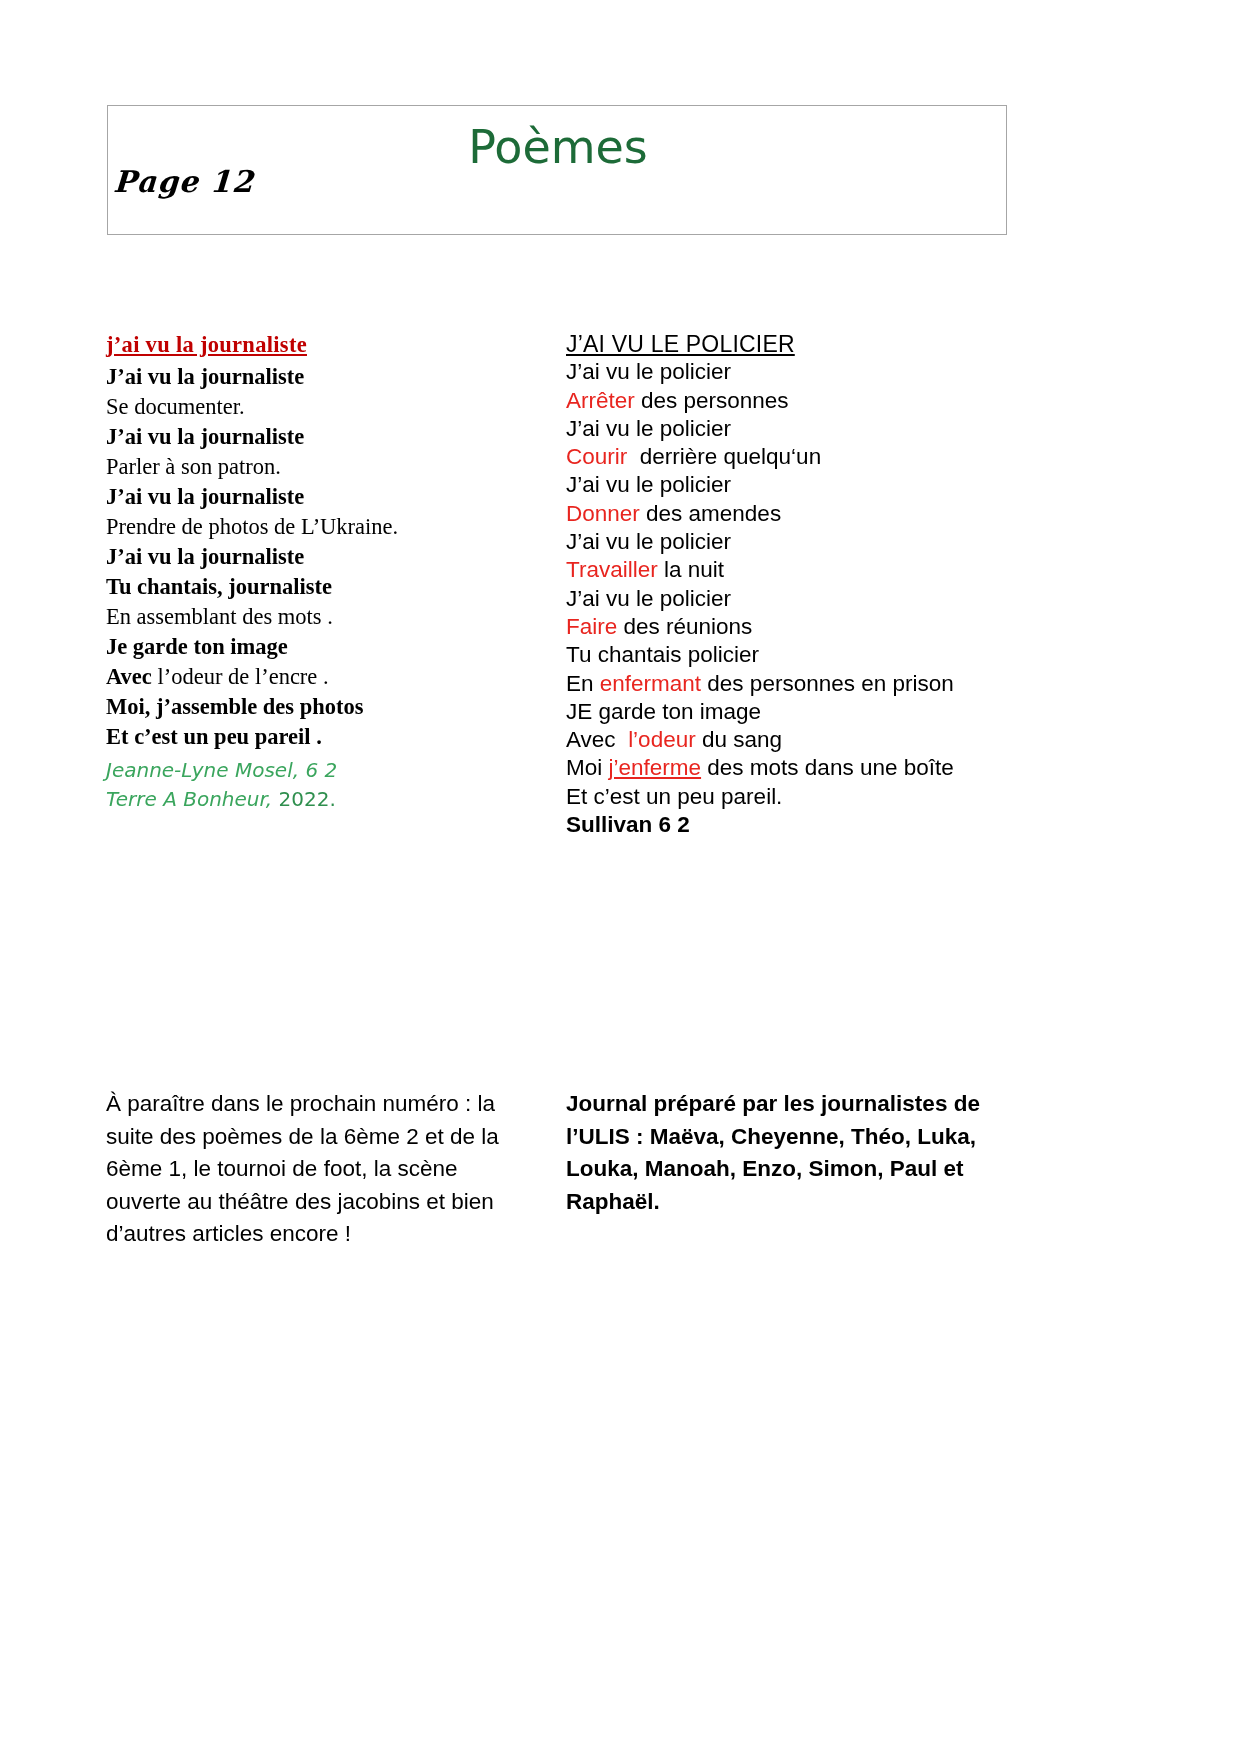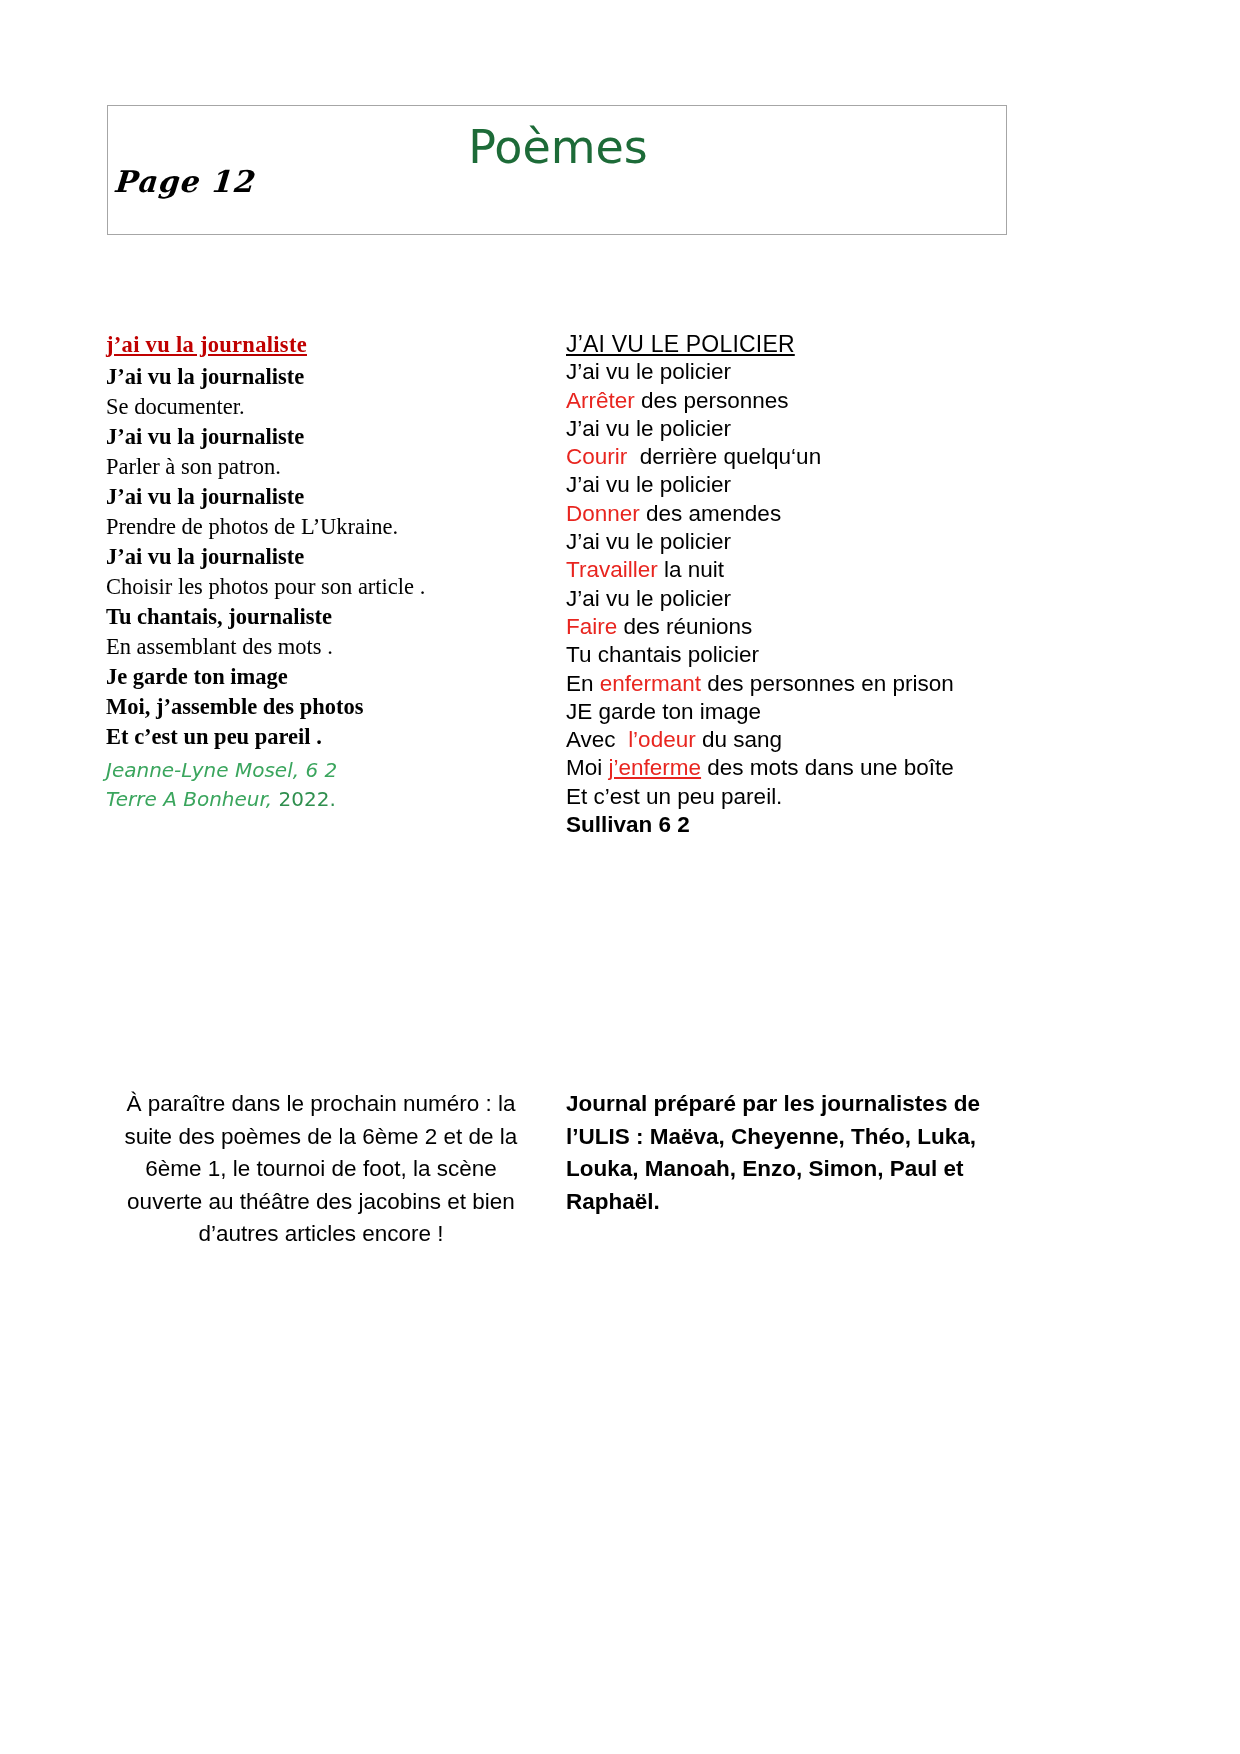--- a/index.html
+++ b/index.html
@@ -127,21 +127,20 @@
   
   .footer-left {
     position: absolute;
     left: 106px;
     top: 1088px;
     width: 430px;
     font-family: "Liberation Sans", "DejaVu Sans", sans-serif;
     font-size: 22.5px;
     line-height: 32.5px;
     color: #000000;
-    text-align: center;
   }
   .footer-right {
     position: absolute;
     left: 566px;
     top: 1088px;
     width: 440px;
     font-family: Liberation Sans, sans-serif;
     font-size: 22.5px;
     line-height: 32.5px;
     font-weight: bold;
@@ -162,24 +161,24 @@
     <div class="poem-left">
       <div class="title">j’ai vu la journaliste</div>
       <div id="left-lines">
           <div class="line b">J’ai vu la journaliste</div>
           <div class="line">Se documenter.</div>
           <div class="line b">J’ai vu la journaliste</div>
           <div class="line">Parler à son patron.</div>
           <div class="line b">J’ai vu la journaliste</div>
           <div class="line">Prendre de photos de L’Ukraine.</div>
           <div class="line b">J’ai vu la journaliste</div>
-          <div class="line">Choisir les photos pour son article .</div>
           <div class="line b">Tu chantais, journaliste</div>
           <div class="line">En assemblant des mots .</div>
           <div class="line b">Je garde ton image</div>
+          <div class="line"><span class="b">Avec</span><span> l’odeur de l’encre .</span></div>
           <div class="line b">Moi, j’assemble des photos</div>
           <div class="line b">Et c’est un peu pareil .</div>
         </div>
       <div class="sig">
         <div>Jeanne-Lyne Mosel,  6 2</div>
         <div class="sig-2"><span>Terre A Bonheur,</span><span class="normaltext"> 2022.</span></div>
       </div>
     </div>
   </div>
 

